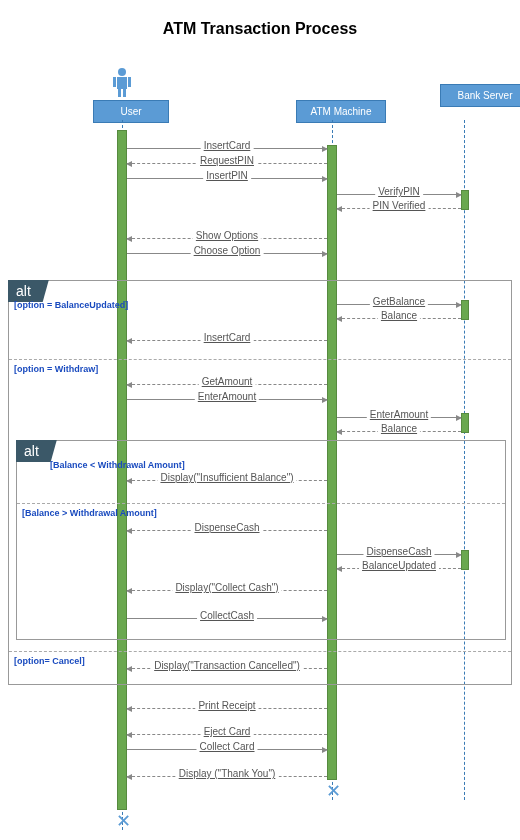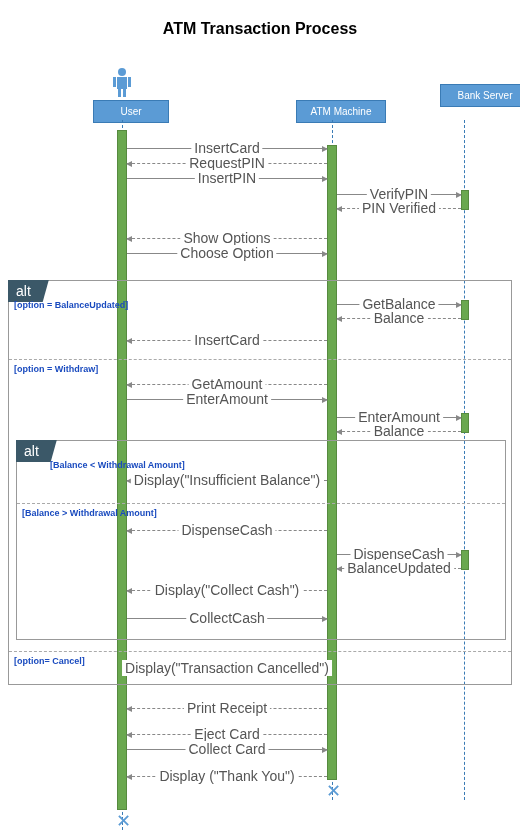--- a/index.html
+++ b/index.html
@@ -65,26 +65,27 @@
   position: absolute;
   width: 0; height: 0;
   border-top: 3px solid transparent;
   border-bottom: 3px solid transparent;
   top: -3.5px;
 }
 .arrow.right::after { right: -1px; border-left: 6px solid #888; }
 .arrow.left::after { left: -1px; border-right: 6px solid #888; }
 .msg-label {
   position: absolute;
-  font-size: 14px;
+  font-size: 10px;
   color: #555;
   background: #fff;
   padding: 0 3px;
   white-space: nowrap;
   transform: translateX(-50%);
+  text-decoration: underline;
 }
 .frame {
   position: absolute;
   border: 1px solid #999;
   box-sizing: border-box;
 }
 .frame-tab {
   position: absolute;
   top: -1px; left: -1px;
   background: #3b5868;

